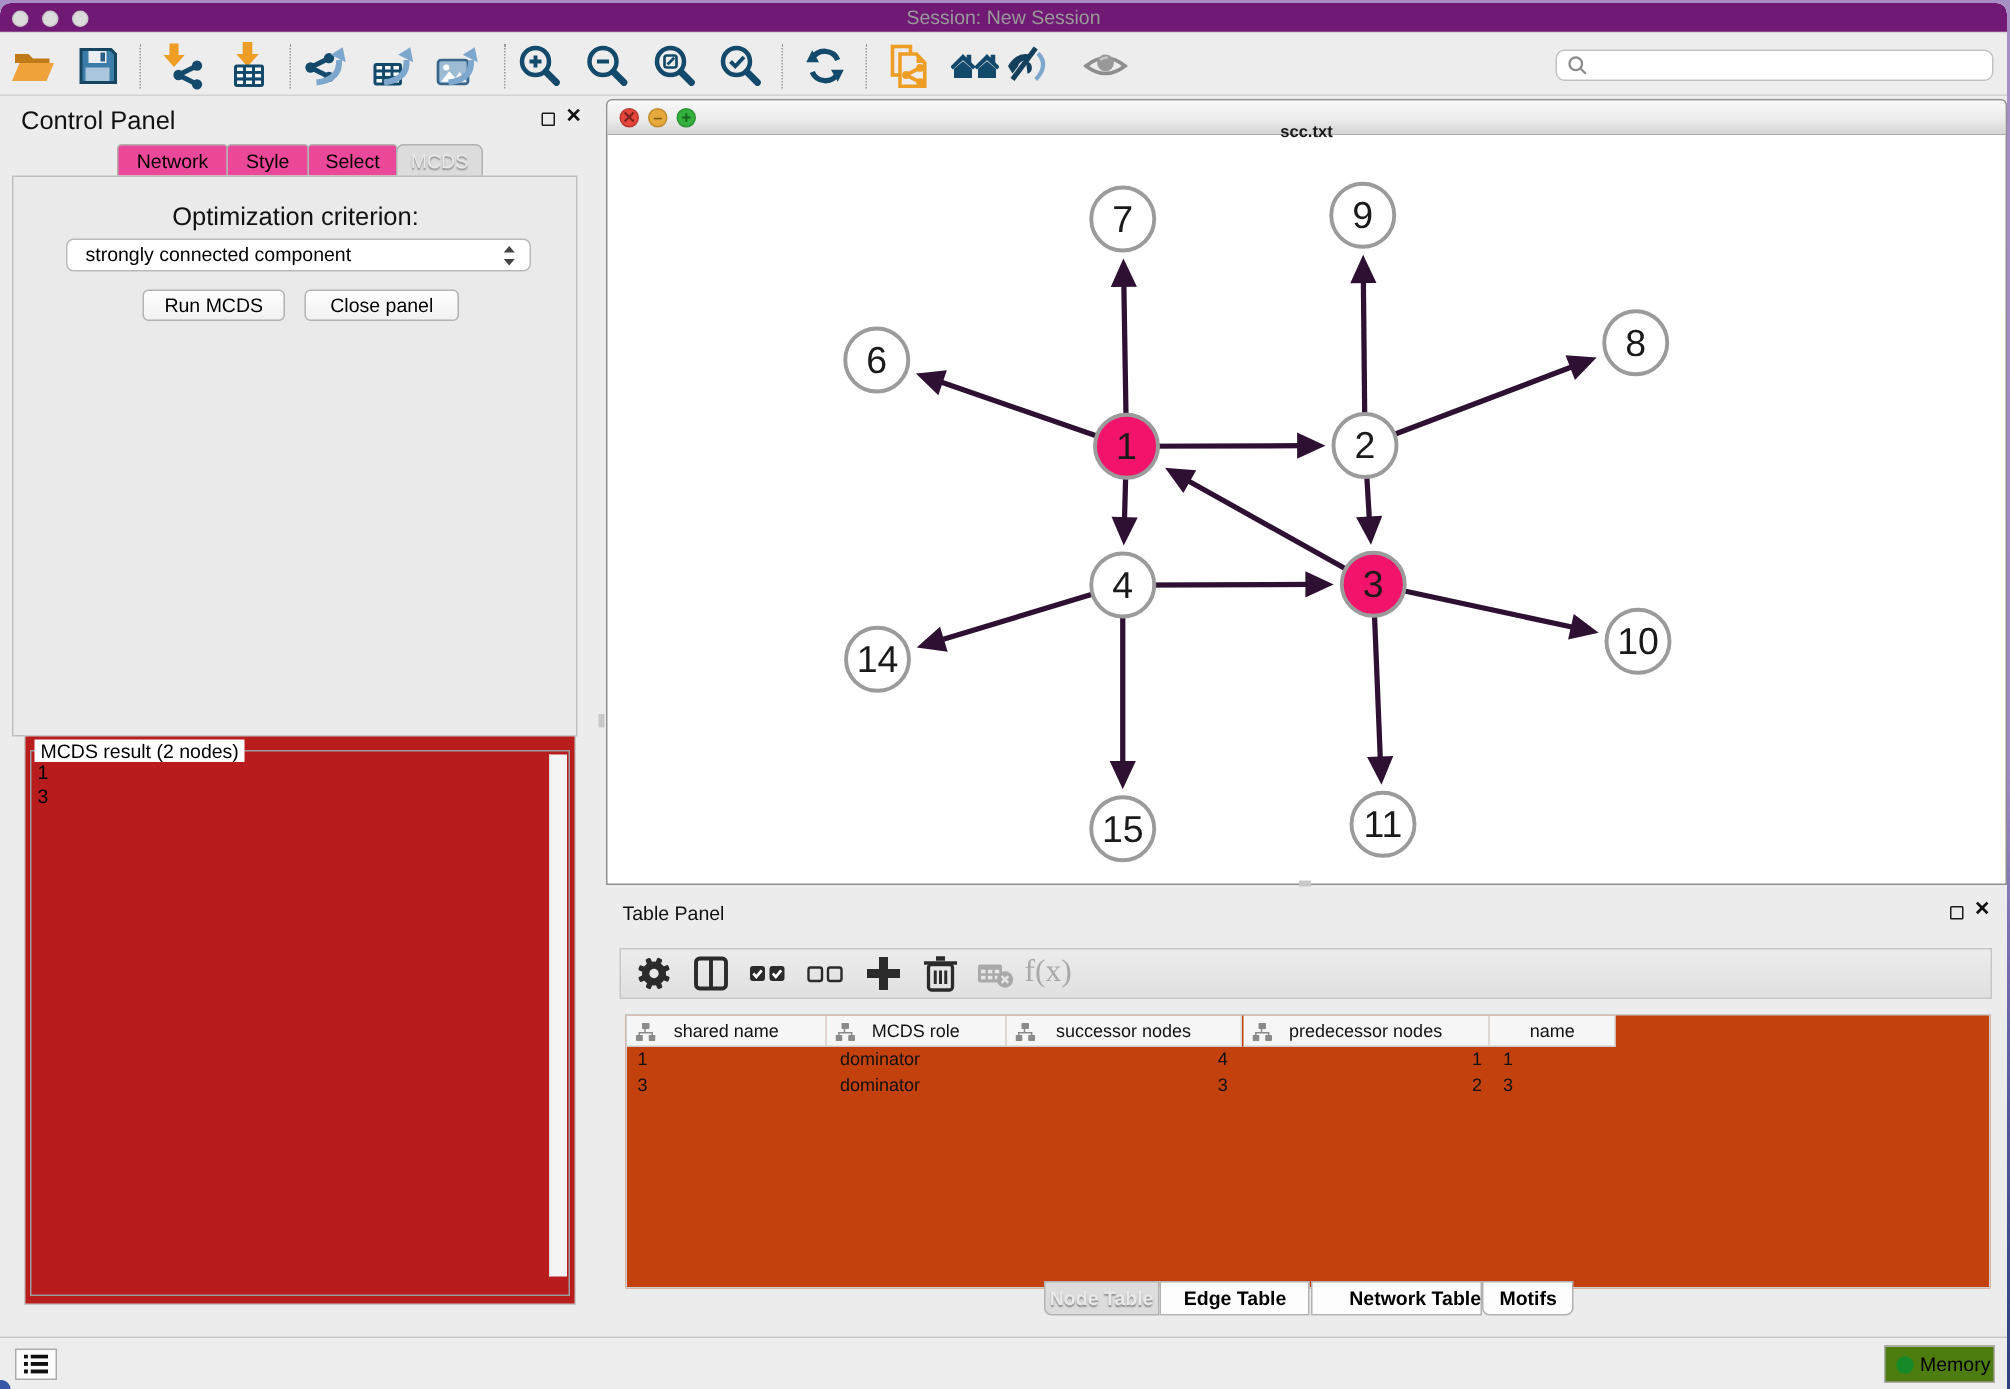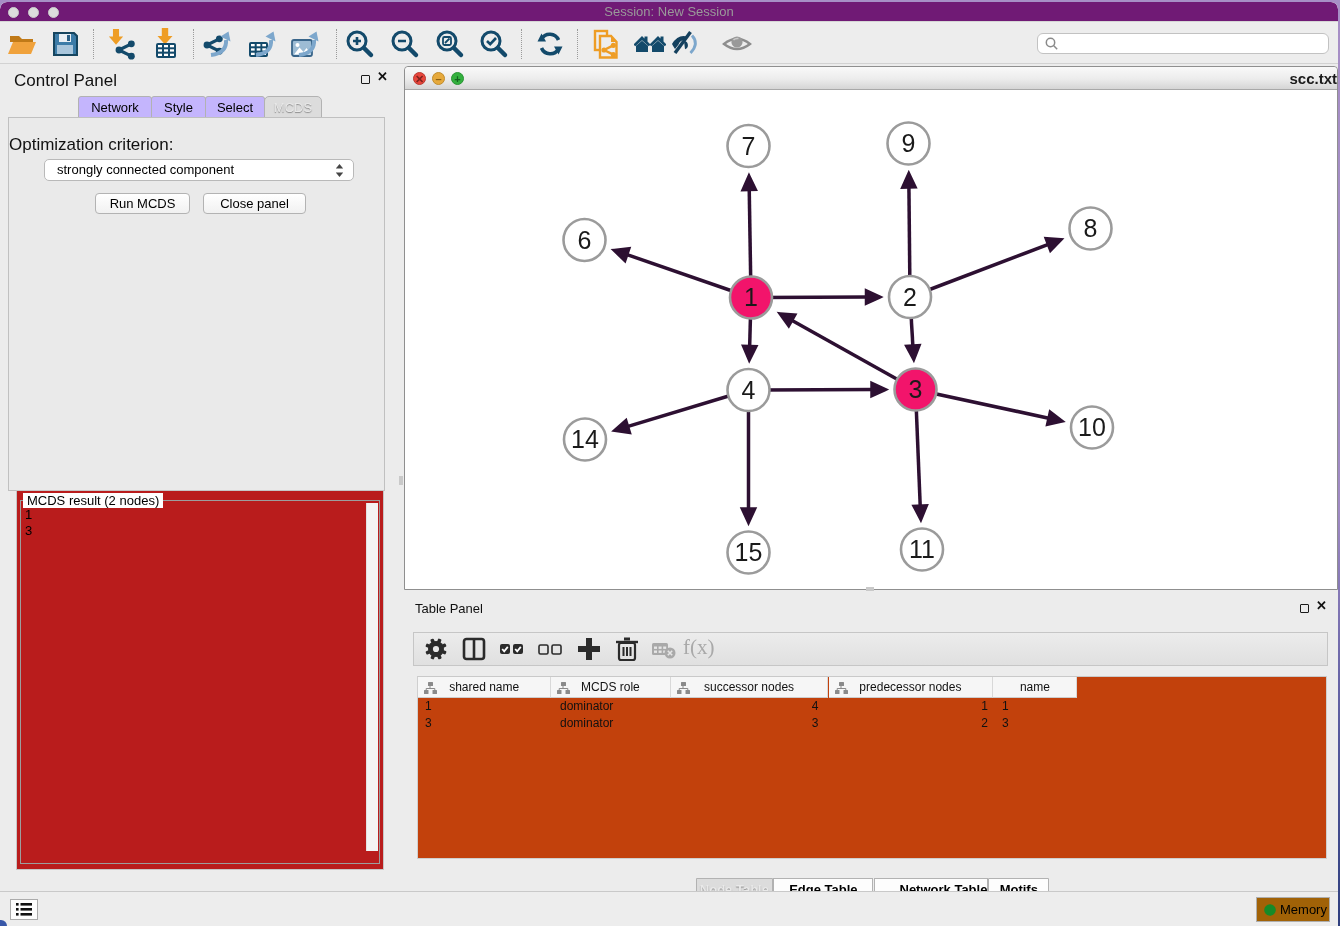--- a/index.html
+++ b/index.html
@@ -7,44 +7,44 @@
 #win{position:absolute;left:0;top:2px;width:1338px;height:924px;background:#ececec;border-radius:7px 7px 0 0;overflow:hidden}
 #titlebar{position:absolute;left:0;top:0;width:1338px;height:20px;background:#701a75;border-bottom:1px solid #d6d6d6;border-radius:7px 7px 0 0}
 #titlebar .t{position:absolute;width:100%;text-align:center;top:2px;font-size:13px;color:#9a9a9a}
 .tl{position:absolute;top:5px;width:11px;height:11px;border-radius:50%;background:#dcdcdc;border:1px solid #c9c9c9}
 #toolbar{position:absolute;left:0;top:20px;width:1338px;height:42px;background:#ededed;border-bottom:1px solid #d2d2d2}
 .sep{position:absolute;top:7px;height:30px;width:0;border-left:1px dotted #9a9a9a}
 .tbi{position:absolute;top:6px;width:32px;height:32px}
 #search{position:absolute;left:1037px;top:11px;width:292px;height:21px;background:#fff;border:1px solid #c2c2c2;border-radius:6px}
 
 .cp-h{position:absolute;font-size:17px;color:#111}
-.tab{position:absolute;top:94px;height:22px;line-height:21px;text-align:center;font-size:13px;background:#c4b5fd;border:1px solid #b2b2b2;color:#000;border-radius:3px 3px 0 0}
+.tab{position:absolute;top:94px;height:22px;line-height:21px;text-align:center;font-size:13px;background:#ec4899;border:1px solid #b2b2b2;color:#000;border-radius:3px 3px 0 0}
 .tabd{background:#dcdcdc;color:#e9e9e9;text-shadow:0 1px 1px #8a8a8a;border-radius:5px 5px 0 0}
 #cpbox{position:absolute;left:8px;top:115px;width:377px;height:374px;background:#eaeaea;border:1px solid #c0c0c0}
 #cpsel{position:absolute;left:44px;top:157px;width:310px;height:22px;background:#fff;border:1px solid #b9b9b9;border-radius:5px;font-size:13px;line-height:20px;padding-left:12px;color:#000}
 .btn{position:absolute;top:191px;height:21px;line-height:19px;text-align:center;font-size:13px;background:linear-gradient(#fff,#f1f1f1);border:1px solid #b3b3b3;border-radius:4px;color:#000}
 #resultwrap{position:absolute;left:16px;top:488px;width:368px;height:380px;background:#b91c1c;border:1px solid #c6c6c6}
 #fieldset{position:absolute;left:3px;top:9px;width:360px;height:364px;border:1px solid #9d9d9d}
 #legend{position:absolute;left:6px;top:2px;background:#fff;padding:0 4px;font-size:13px;color:#000}
 #scrolltrack{position:absolute;right:5px;top:12px;width:12px;height:348px;background:#f4f4f4;border-left:1px solid #e2e2e2}
 
 #net{position:absolute;left:404px;top:64px;width:934px;height:524px;background:#fff;border:1px solid #8f8f8f;border-radius:4px 4px 0 0}
 #nettitle{position:absolute;left:0;top:0;width:932px;height:23px;background:linear-gradient(#f9f9f9,#ececec 55%,#d5d5d5);border-bottom:1px solid #a8a8a8;border-radius:4px 4px 0 0}
-#nettitle .t{position:absolute;width:100%;text-align:right;top:3px;font-size:15px;font-weight:bold;color:#1a1a1a}
+#nettitle .t{position:absolute;width:100%;text-align:center;top:15px;font-size:11px;font-weight:bold;color:#1a1a1a}
 .mtl{position:absolute;top:5px;width:13px;height:13px;border-radius:50%;font-size:11px;line-height:13px;text-align:center;font-weight:bold}
 
 .tp-lbl{position:absolute;font-size:13px;color:#111}
 #tptool{position:absolute;left:413px;top:630px;width:915px;height:34px;background:linear-gradient(#ececec,#e0e0e0);border:1px solid #c6c6c6}
 #tbl{position:absolute;left:417px;top:674px;width:910px;height:183px;background:#c2410c;border:1px solid #cfcfcf;border-top:1px solid #c9c9c9}
 .th{position:absolute;top:0;height:21px;background:#f6f6f6;border-right:1px solid #d8d8d8;border-bottom:1px solid #cdcdcd;font-size:12px;color:#111;text-align:center;line-height:21px}
 .td{position:absolute;font-size:12px;color:#111;height:16px;line-height:16px}
-.btab{position:absolute;top:876px;height:23px;line-height:21px;text-align:center;font-size:13px;font-weight:bold;background:#fdfdfd;border:1px solid #b2b2b2;color:#000}
+.btab{position:absolute;top:852px;height:23px;line-height:21px;text-align:center;font-size:13px;font-weight:bold;background:#fdfdfd;border:1px solid #b2b2b2;color:#000}
 #statusbar{position:absolute;left:0;top:889px;width:1338px;height:35px;background:#ededed;border-top:1px solid #c9c9c9}
 .btab.tabd{background:#dcdcdc;color:#e9e9e9;text-shadow:0 1px 1px #8a8a8a}
-#membtn{position:absolute;left:1256px;top:895px;width:74px;height:25px;background:#a16207;border:1px solid #aeaeae;font-size:13px;color:#000}
+#membtn{position:absolute;left:1256px;top:895px;width:74px;height:25px;background:#4d7c0f;border:1px solid #aeaeae;font-size:13px;color:#000}
 #listbtn{position:absolute;left:10px;top:897px;width:28px;height:21px;background:#fdfdfd;border:1px solid #ababab}
 </style></head><body>
 <div id="win">
 <div id="titlebar">
       <div class="t">Session: New Session</div>
 <div class="tl" style="left:8px"></div>
       <div class="tl" style="left:28px"></div>
       <div class="tl" style="left:48px"></div>
 </div>
 <div id="toolbar">
@@ -191,21 +191,21 @@
       </div>
 </div>
 <div class="cp-h" style="left:14px;top:69px">Control Panel</div>
 <div class="abs" style="left:361px;top:73px;width:9px;height:9px;border:1.6px solid #1a1a1a;border-radius:1px"></div>
 <div class="abs" style="left:377px;top:67px;font-size:13px;font-weight:bold;color:#111">✕</div>
 <div class="tab" style="left:78px;width:74px">Network</div>
 <div class="tab" style="left:151px;width:55px">Style</div>
 <div class="tab" style="left:205px;width:60px">Select</div>
 <div class="tab tabd" style="left:264px;width:58px">MCDS</div>
 <div id="cpbox"></div>
-<div class="cp-h" style="left:9px;top:133px;width:376px;">Optimization criterion:</div>
+<div class="cp-h" style="left:9px;top:133px;width:376px;text-align:center">Optimization criterion:</div>
 <div id="cpsel">strongly connected component
 <svg width="9" height="13" viewBox="0 0 9 13" style="position:absolute;right:9px;top:4px">
         <polygon points="4.5,0 8.2,4.4 0.8,4.4" fill="#444"></polygon>
         <polygon points="4.5,13 8.2,8.6 0.8,8.6" fill="#444"></polygon>
       </svg></div>
 <div class="btn" style="left:95px;width:95px">Run MCDS</div>
 <div class="btn" style="left:203px;width:103px">Close panel</div>
 <div id="resultwrap">
  <div id="fieldset"></div>
  <div id="legend">MCDS result (2 nodes)</div>

